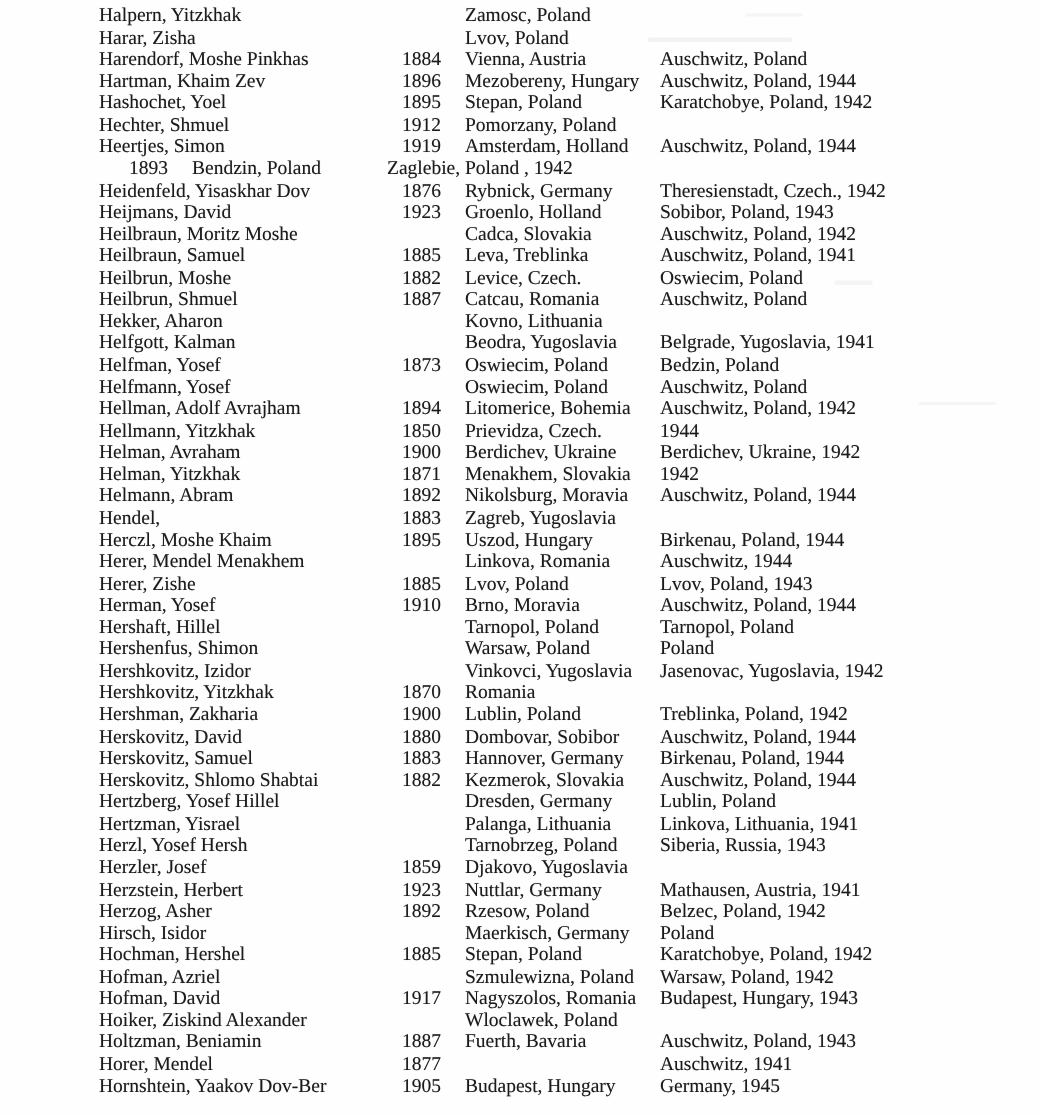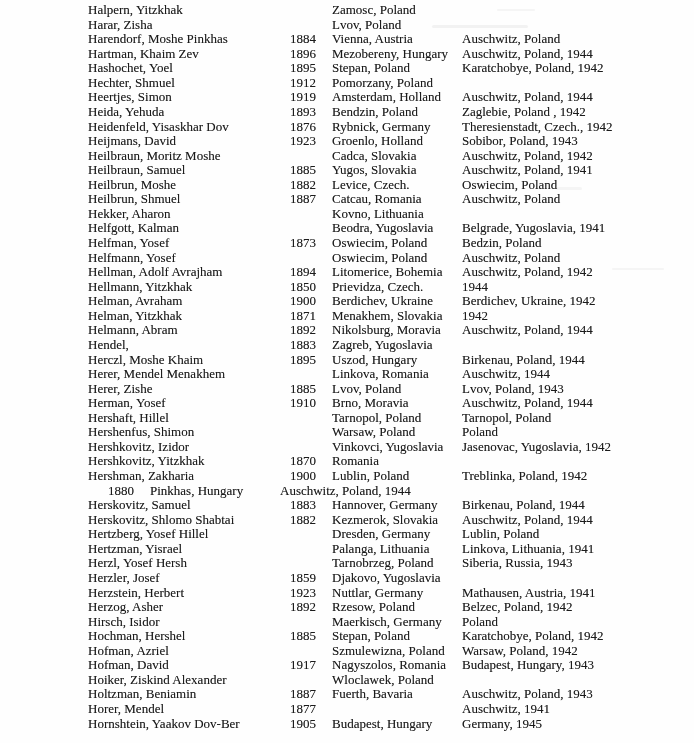--- a/index.html
+++ b/index.html
@@ -20,21 +20,21 @@
   .rows {
     position: absolute;
     left: 0;
     top: 3px;
     width: 100%;
   }
   .row {
     display: flex;
     height: 14.57px;
     line-height: 14.57px;
-    padding-left: 88px;
+    padding-left: 66px;
     white-space: nowrap;
   }
   .cell { flex: none; overflow: visible; }
   .name   { width: 182px; }
   .year   { width: 42px; margin-left: 20px; }
   .origin { width: 130px; }
   .death  { width: 266px; }
   .death.year-only {
     width: 128px;
     text-align: left;
@@ -87,21 +87,20 @@
         <span class="cell origin">Pomorzany, Poland</span>
         <span class="cell death"></span>
       </div>
       <div class="row">
         <span class="cell name">Heertjes, Simon</span>
         <span class="cell year">1919</span>
         <span class="cell origin">Amsterdam, Holland</span>
         <span class="cell death">Auschwitz, Poland, 1944</span>
       </div>
       <div class="row">
-        <span class="cell name">Heida, Yehuda</span>
         <span class="cell year">1893</span>
         <span class="cell origin">Bendzin, Poland</span>
         <span class="cell death">Zaglebie, Poland , 1942</span>
       </div>
       <div class="row">
         <span class="cell name">Heidenfeld, Yisaskhar Dov</span>
         <span class="cell year">1876</span>
         <span class="cell origin">Rybnick, Germany</span>
         <span class="cell death">Theresienstadt, Czech., 1942</span>
       </div>
@@ -113,21 +112,21 @@
       </div>
       <div class="row">
         <span class="cell name">Heilbraun, Moritz Moshe</span>
         <span class="cell year"></span>
         <span class="cell origin">Cadca, Slovakia</span>
         <span class="cell death">Auschwitz, Poland, 1942</span>
       </div>
       <div class="row">
         <span class="cell name">Heilbraun, Samuel</span>
         <span class="cell year">1885</span>
-        <span class="cell origin">Yugos, Slovakia</span>
+        <span class="cell origin">Leva, Treblinka</span>
         <span class="cell death">Auschwitz, Poland, 1941</span>
       </div>
       <div class="row">
         <span class="cell name">Heilbrun, Moshe</span>
         <span class="cell year">1882</span>
         <span class="cell origin">Levice, Czech.</span>
         <span class="cell death">Oswiecim, Poland</span>
       </div>
       <div class="row">
         <span class="cell name">Heilbrun, Shmuel</span>
@@ -243,22 +242,23 @@
         <span class="cell origin">Romania</span>
         <span class="cell death"></span>
       </div>
       <div class="row">
         <span class="cell name">Hershman, Zakharia</span>
         <span class="cell year">1900</span>
         <span class="cell origin">Lublin, Poland</span>
         <span class="cell death">Treblinka, Poland, 1942</span>
       </div>
       <div class="row">
+        <span class="cell name">Herskovitz, David</span>
         <span class="cell year">1880</span>
-        <span class="cell origin">Pinkhas, Hungary</span>
+        <span class="cell origin">Dombovar, Sobibor</span>
         <span class="cell death">Auschwitz, Poland, 1944</span>
       </div>
       <div class="row">
         <span class="cell name">Herskovitz, Samuel</span>
         <span class="cell year">1883</span>
         <span class="cell origin">Hannover, Germany</span>
         <span class="cell death">Birkenau, Poland, 1944</span>
       </div>
       <div class="row">
         <span class="cell name">Herskovitz, Shlomo Shabtai</span>

